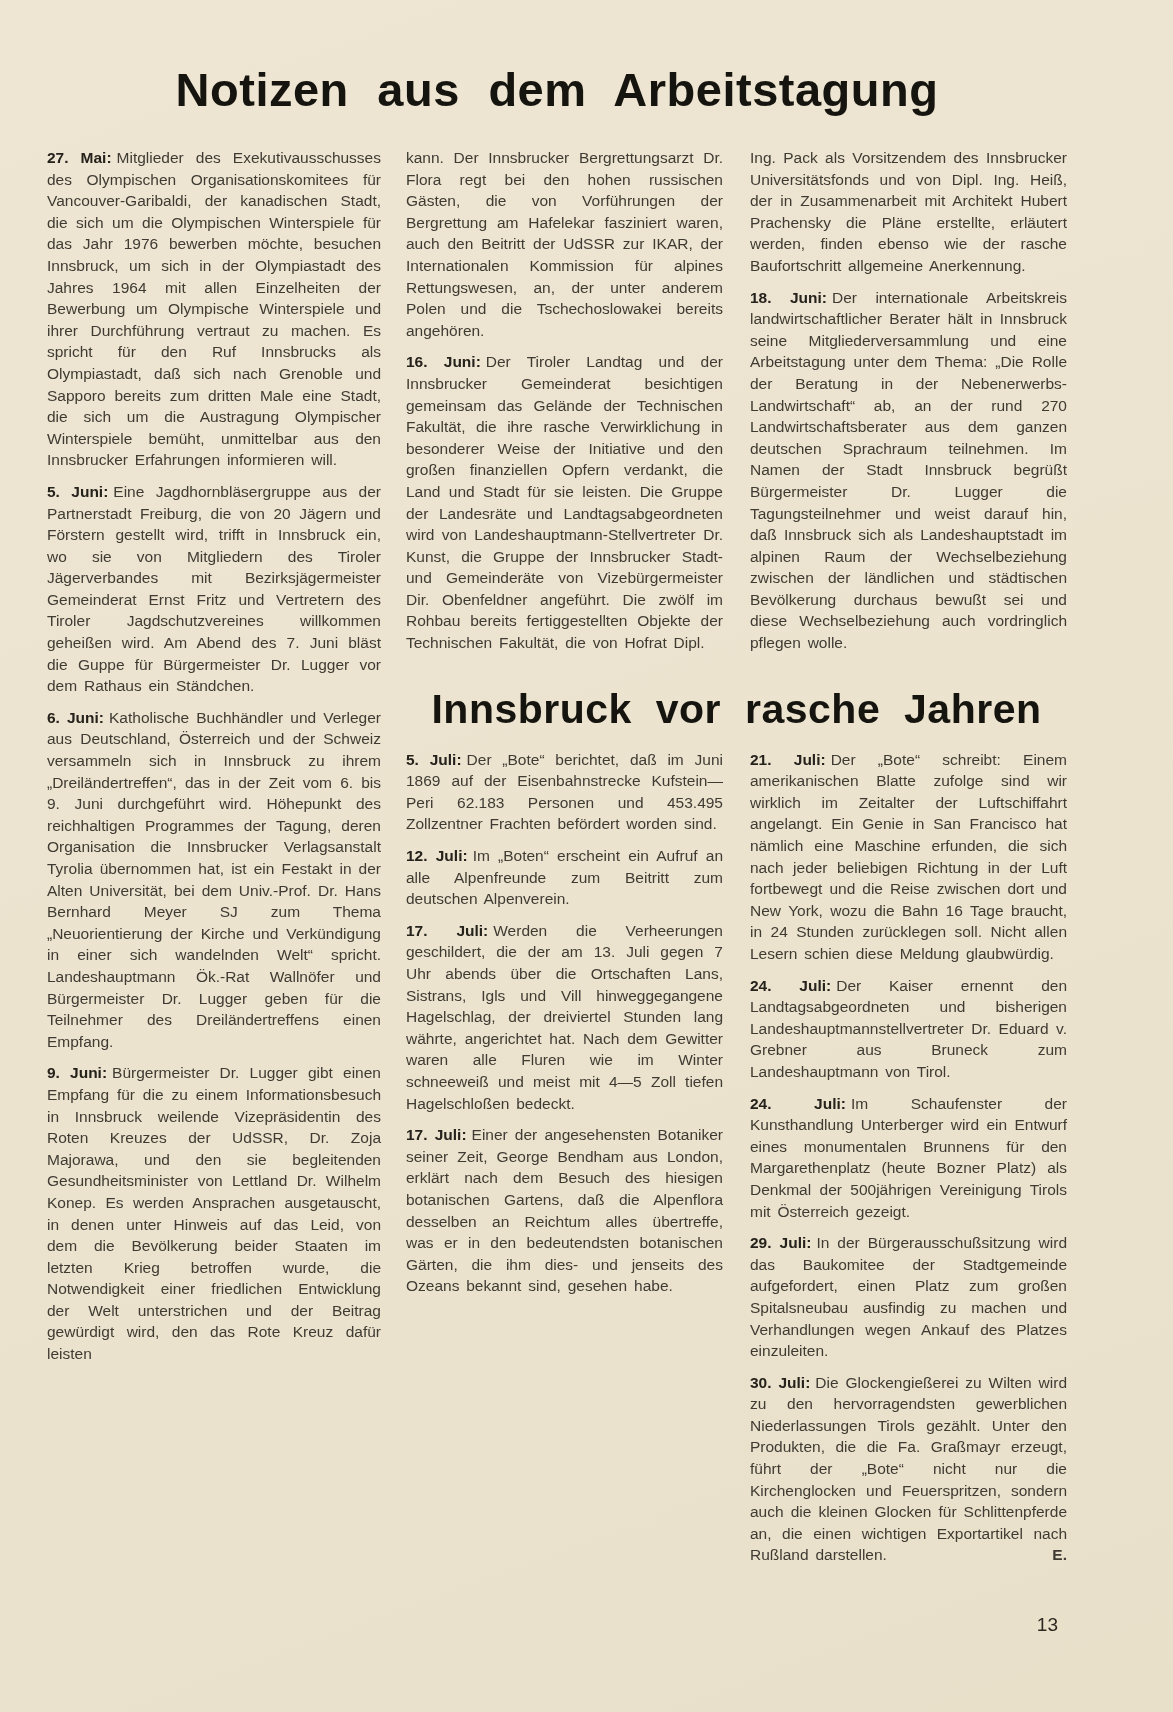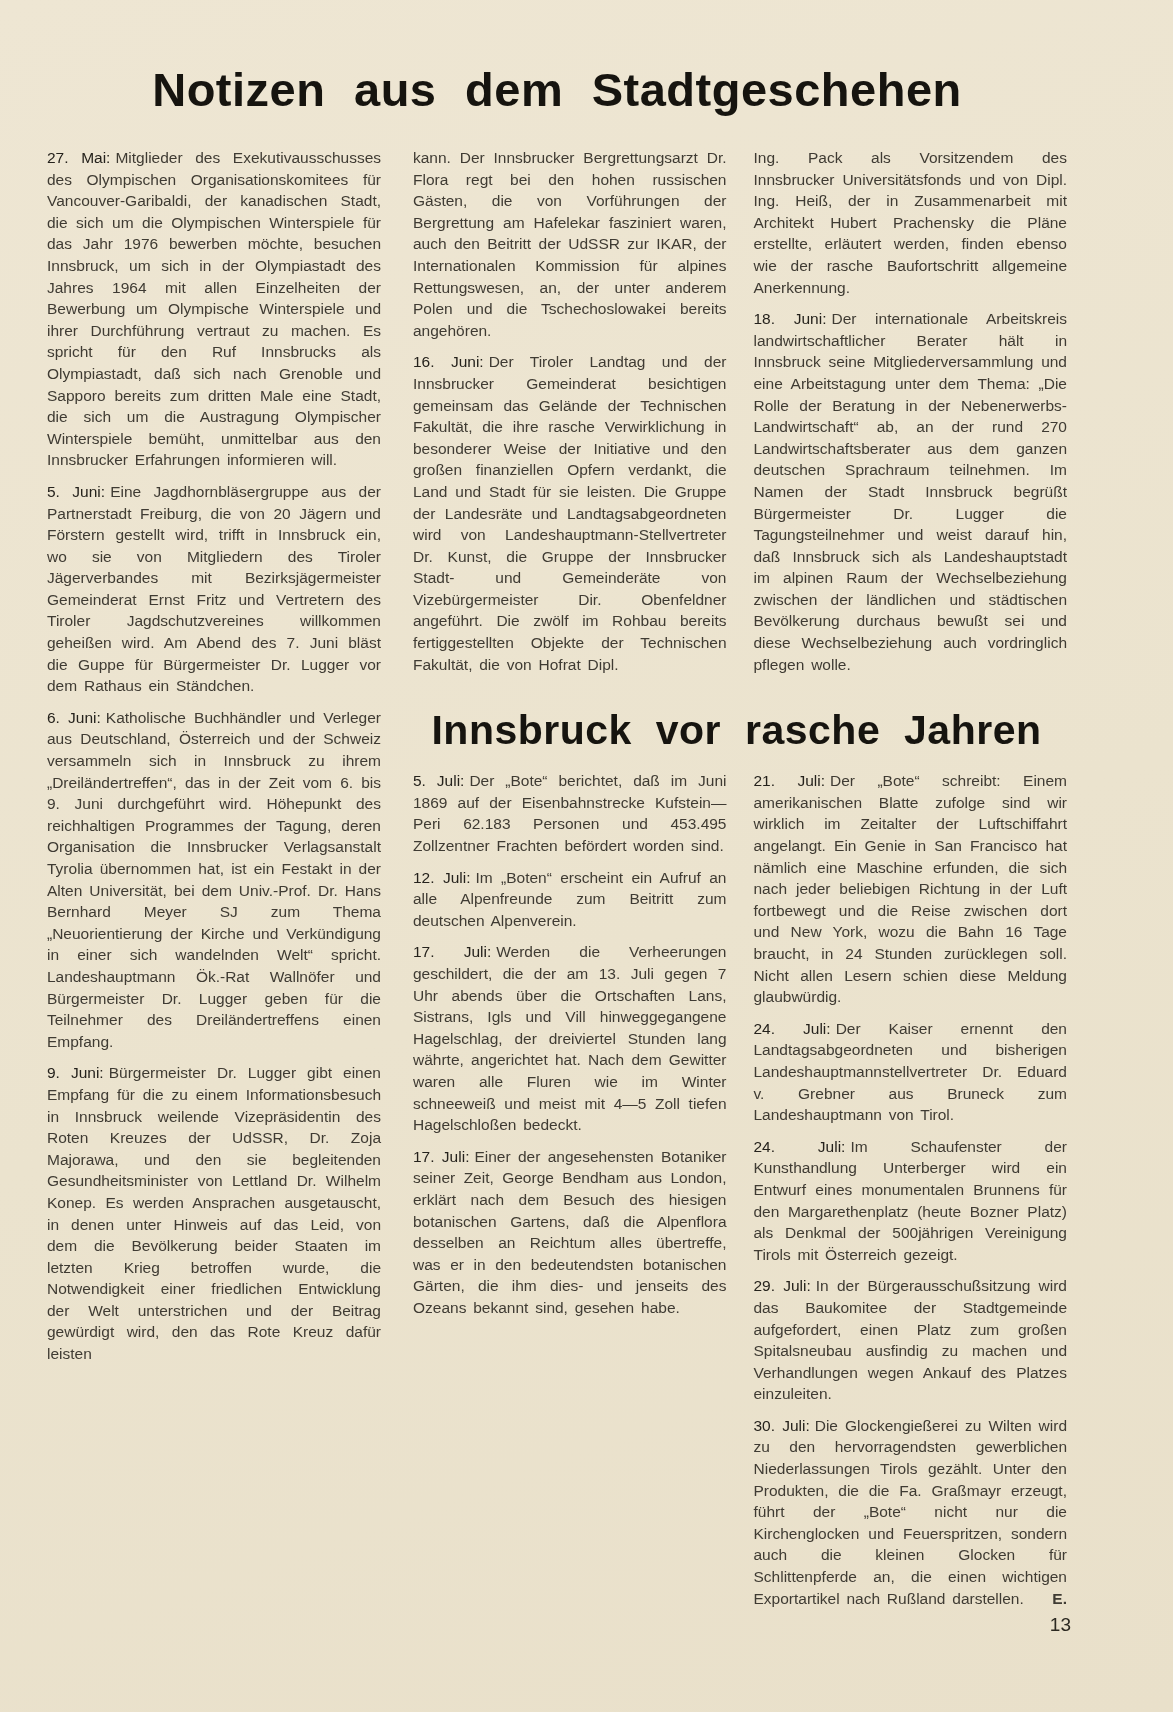--- a/index.html
+++ b/index.html
@@ -42,21 +42,20 @@
     flex: none;
     width: 334px;
   }
   .right-region {
     flex: 1;
     min-width: 0;
   }
   .two-col {
     display: flex;
     gap: 27px;
-    margin-left: 7px;
   }
   .two-col .col {
     flex: 1;
     min-width: 0;
   }
   h2.section-title {
     margin: 22px 0 16px 0;
     text-align: center;
     font-size: 41px;
     font-weight: 700;
@@ -65,45 +64,45 @@
     color: #16140f;
   }
   p.news-item {
     position: relative;
     margin: 0 0 10px 0;
     font-size: 15.5px;
     line-height: 21.6px;
     word-spacing: 2.5px;
   }
   .date-lead {
-    font-weight: 400;
+    font-weight: 700;
     color: #25221c;
     margin-right: 5px;
   }
   .date-lead:empty { margin-right: 0; }
   .sig {
     position: absolute;
     right: 0;
     bottom: 0;
     font-weight: 700;
   }
   .page-number {
     position: absolute;
-    right: 102px;
+    right: 115px;
     bottom: 76px;
     font-size: 19px;
     color: #2c2921;
   }
 </style>
 </head>
 <body>
 
 <div class="page">
 
-  <h1 class="main-title">Notizen aus dem Stadtgeschehen</h1>
+  <h1 class="main-title">Notizen aus dem Arbeitstagung</h1>
 
   <div class="content">
 
     <div class="col col-1">
       <p class="news-item"><span class="date-lead">27. Mai:</span><span>Mitglieder des Exekutivausschusses des Olympischen Organisationskomitees für Vancouver-Garibaldi, der kanadischen Stadt, die sich um die Olympischen Winterspiele für das Jahr 1976 bewerben möchte, besuchen Innsbruck, um sich in der Olympiastadt des Jahres 1964 mit allen Einzelheiten der Bewerbung um Olympische Winterspiele und ihrer Durchführung vertraut zu machen. Es spricht für den Ruf Innsbrucks als Olympiastadt, daß sich nach Grenoble und Sapporo bereits zum dritten Male eine Stadt, die sich um die Austragung Olympischer Winterspiele bemüht, unmittelbar aus den Innsbrucker Erfahrungen informieren will.</span></p>
       <p class="news-item"><span class="date-lead">5. Juni:</span><span>Eine Jagdhornbläsergruppe aus der Partnerstadt Freiburg, die von 20 Jägern und Förstern gestellt wird, trifft in Innsbruck ein, wo sie von Mitgliedern des Tiroler Jägerverbandes mit Bezirksjägermeister Gemeinderat Ernst Fritz und Vertretern des Tiroler Jagdschutzvereines willkommen geheißen wird. Am Abend des 7. Juni bläst die Guppe für Bürgermeister Dr. Lugger vor dem Rathaus ein Ständchen.</span></p>
       <p class="news-item"><span class="date-lead">6. Juni:</span><span>Katholische Buchhändler und Verleger aus Deutschland, Österreich und der Schweiz versammeln sich in Innsbruck zu ihrem „Dreiländertreffen“, das in der Zeit vom 6. bis 9. Juni durchgeführt wird. Höhepunkt des reichhaltigen Programmes der Tagung, deren Organisation die Innsbrucker Verlagsanstalt Tyrolia übernommen hat, ist ein Festakt in der Alten Universität, bei dem Univ.-Prof. Dr. Hans Bernhard Meyer SJ zum Thema „Neuorientierung der Kirche und Verkündigung in einer sich wandelnden Welt“ spricht. Landeshauptmann Ök.-Rat Wallnöfer und Bürgermeister Dr. Lugger geben für die Teilnehmer des Dreiländertreffens einen Empfang.</span></p>
       <p class="news-item"><span class="date-lead">9. Juni:</span><span>Bürgermeister Dr. Lugger gibt einen Empfang für die zu einem Informationsbesuch in Innsbruck weilende Vizepräsidentin des Roten Kreuzes der UdSSR, Dr. Zoja Majorawa, und den sie begleitenden Gesundheitsminister von Lettland Dr. Wilhelm Konep. Es werden Ansprachen ausgetauscht, in denen unter Hinweis auf das Leid, von dem die Bevölkerung beider Staaten im letzten Krieg betroffen wurde, die Notwendigkeit einer friedlichen Entwicklung der Welt unterstrichen und der Beitrag gewürdigt wird, den das Rote Kreuz dafür leisten</span></p>
     </div>
 

